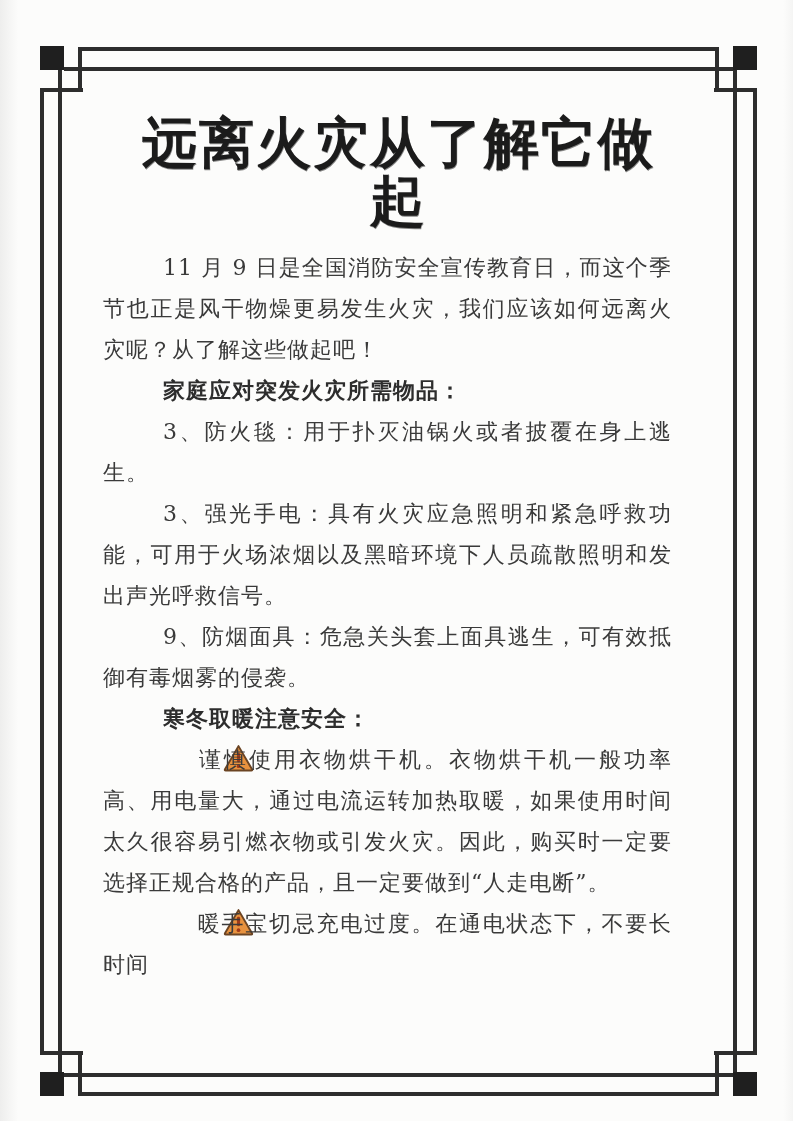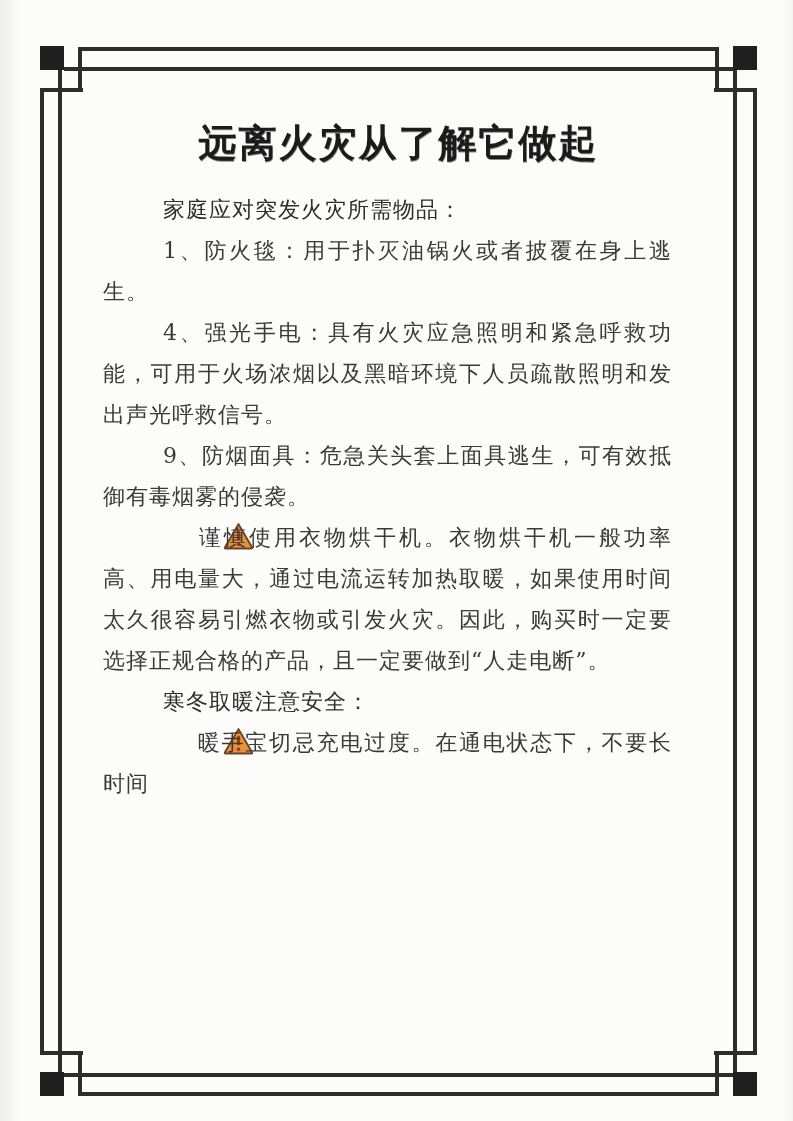--- a/index.html
+++ b/index.html
@@ -37,39 +37,39 @@
   }
   .doc {
     position: absolute;
     left: 103px;
     top: 114px;
     width: 569px;
   }
   .title {
     margin: 0 0 17px 22px;
     text-align: center;
-    font-size: 38px;
+    font-size: 55px;
     line-height: 58px;
     font-weight: 700;
     letter-spacing: 2px;
     color: #1b1b1b;
     text-shadow: 0.6px 0.6px 0.4px rgba(40,40,40,0.55);
   }
   .para {
     margin: 0;
     font-size: 22px;
     line-height: 41px;
     text-align: justify;
     text-justify: inter-character;
     text-indent: 60px;
     color: #3a3a3a;
     letter-spacing: 1px;
   }
   .para.bold {
-    font-weight: 400;
+    font-weight: 700;
     color: #2d2d2d;
   }
   .warn-icon {
     display: inline-block;
     width: 31px;
     height: 28px;
     margin-right: 3px;
     vertical-align: -5px;
   }
 </style>
@@ -104,38 +104,39 @@
     <rect x="40" y="46" width="24" height="24"></rect>
     <rect x="733" y="46" width="24" height="24"></rect>
     <rect x="40" y="1072" width="24" height="24"></rect>
     <rect x="733" y="1072" width="24" height="24"></rect>
   </g>
 </svg>
 
 <div class="doc">
   <h1 class="title">远离火灾从了解它做起</h1>
 
+  <p class="para">11 月 9 日是全国消防安全宣传教育日，而这个季节也正是风干物燥更易发生火灾，我们应该如何远离火灾呢？从了解这些做起吧！</p>
 
   <p class="para bold">家庭应对突发火灾所需物品：</p>
 
-  <p class="para">1、防火毯：用于扑灭油锅火或者披覆在身上逃生。</p>
-  <p class="para">4、强光手电：具有火灾应急照明和紧急呼救功能，可用于火场浓烟以及黑暗环境下人员疏散照明和发出声光呼救信号。</p>
+  <p class="para">3、防火毯：用于扑灭油锅火或者披覆在身上逃生。</p>
+  <p class="para">3、强光手电：具有火灾应急照明和紧急呼救功能，可用于火场浓烟以及黑暗环境下人员疏散照明和发出声光呼救信号。</p>
   <p class="para">9、防烟面具：危急关头套上面具逃生，可有效抵御有毒烟雾的侵袭。</p>
+
+  <p class="para bold">寒冬取暖注意安全：</p>
 
   <p class="para">
     <span class="warn-icon">
       <svg viewBox="0 0 32 29" width="31" height="28" xmlns="http://www.w3.org/2000/svg">
         <path d="M16 2.2 L30 26.2 Q30.6 27.4 29.3 27.4 L2.7 27.4 Q1.4 27.4 2 26.2 Z" fill="#e8923e" stroke="#6b4423" stroke-width="2" stroke-linejoin="round"></path>
         <rect x="14.4" y="9" width="3.2" height="10" rx="1.4" fill="#a23a18"></rect>
         <circle cx="16" cy="23" r="1.9" fill="#a23a18"></circle>
       </svg>
     </span><span>谨慎使用衣物烘干机。衣物烘干机一般功率高、用电量大，通过电流运转加热取暖，如果使用时间太久很容易引燃衣物或引发火灾。因此，购买时一定要选择正规合格的产品，且一定要做到“人走电断”。</span>
   </p>
-
-  <p class="para bold">寒冬取暖注意安全：</p>
 
   <p class="para">
     <span class="warn-icon">
       <svg viewBox="0 0 32 29" width="31" height="28" xmlns="http://www.w3.org/2000/svg">
         <path d="M16 2.2 L30 26.2 Q30.6 27.4 29.3 27.4 L2.7 27.4 Q1.4 27.4 2 26.2 Z" fill="#e8923e" stroke="#6b4423" stroke-width="2" stroke-linejoin="round"></path>
         <rect x="14.4" y="9" width="3.2" height="10" rx="1.4" fill="#a23a18"></rect>
         <circle cx="16" cy="23" r="1.9" fill="#a23a18"></circle>
       </svg>
     </span><span>暖手宝切忌充电过度。在通电状态下，不要长时间</span>
   </p>

